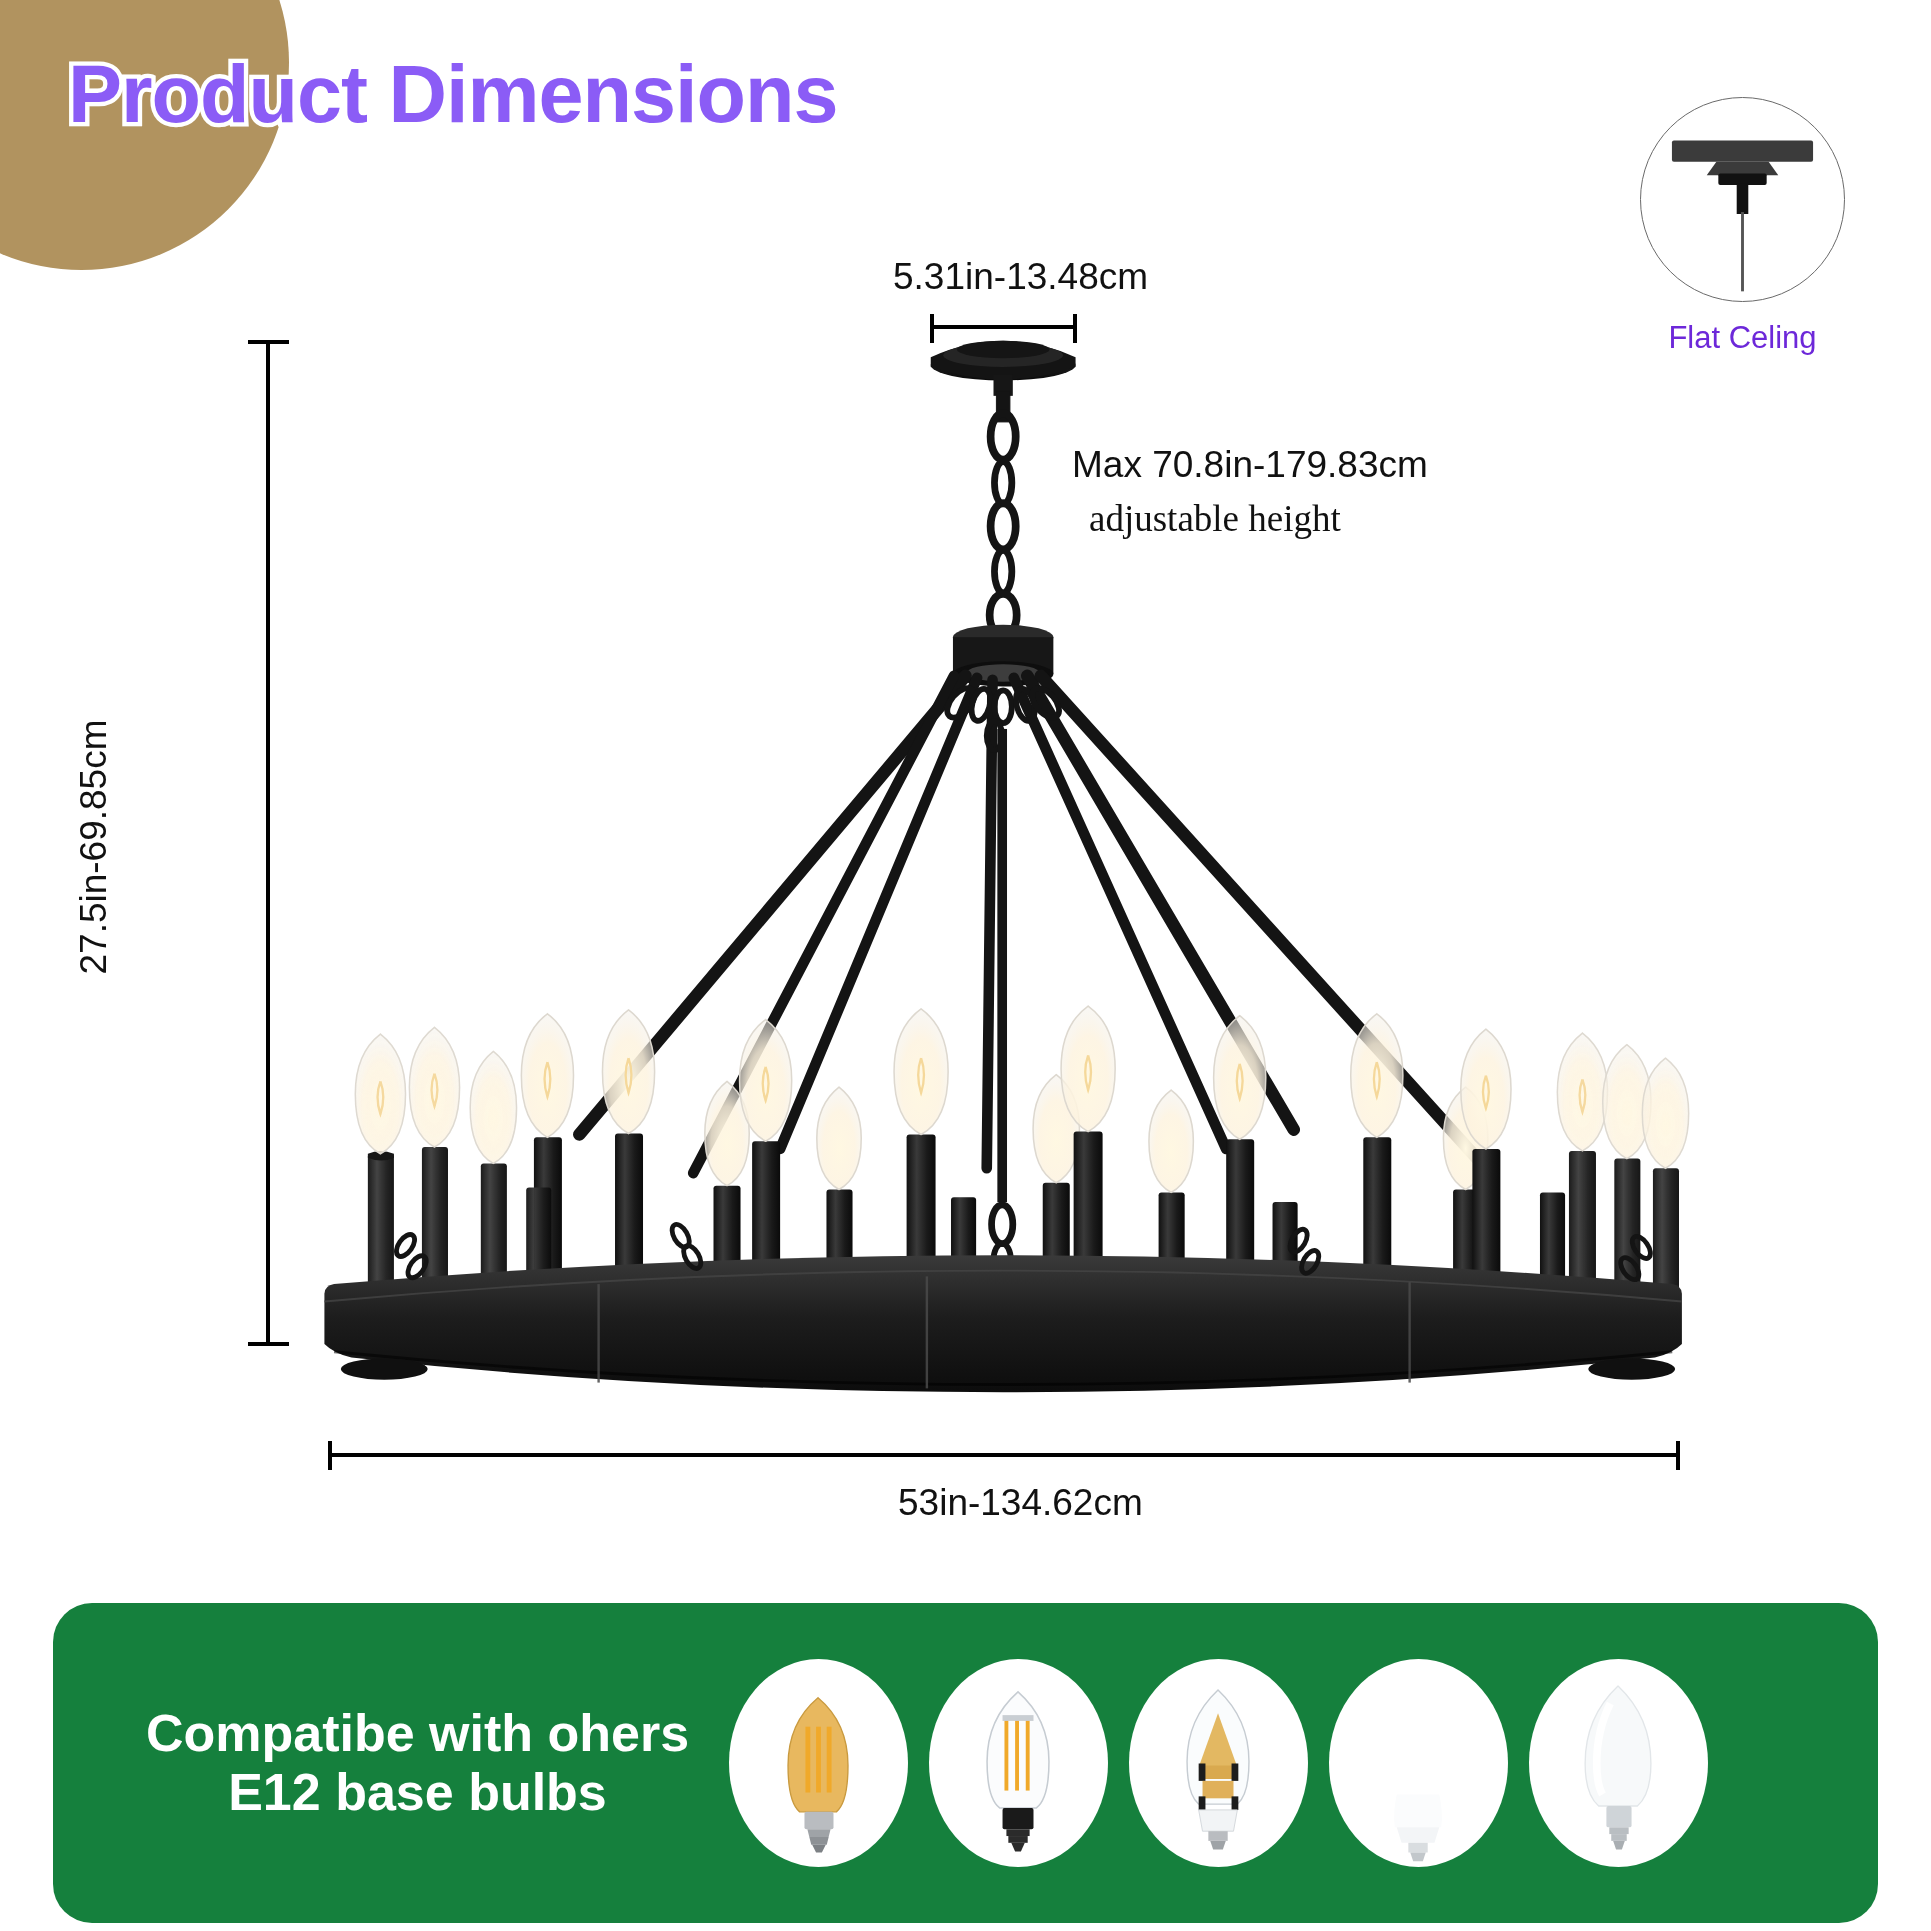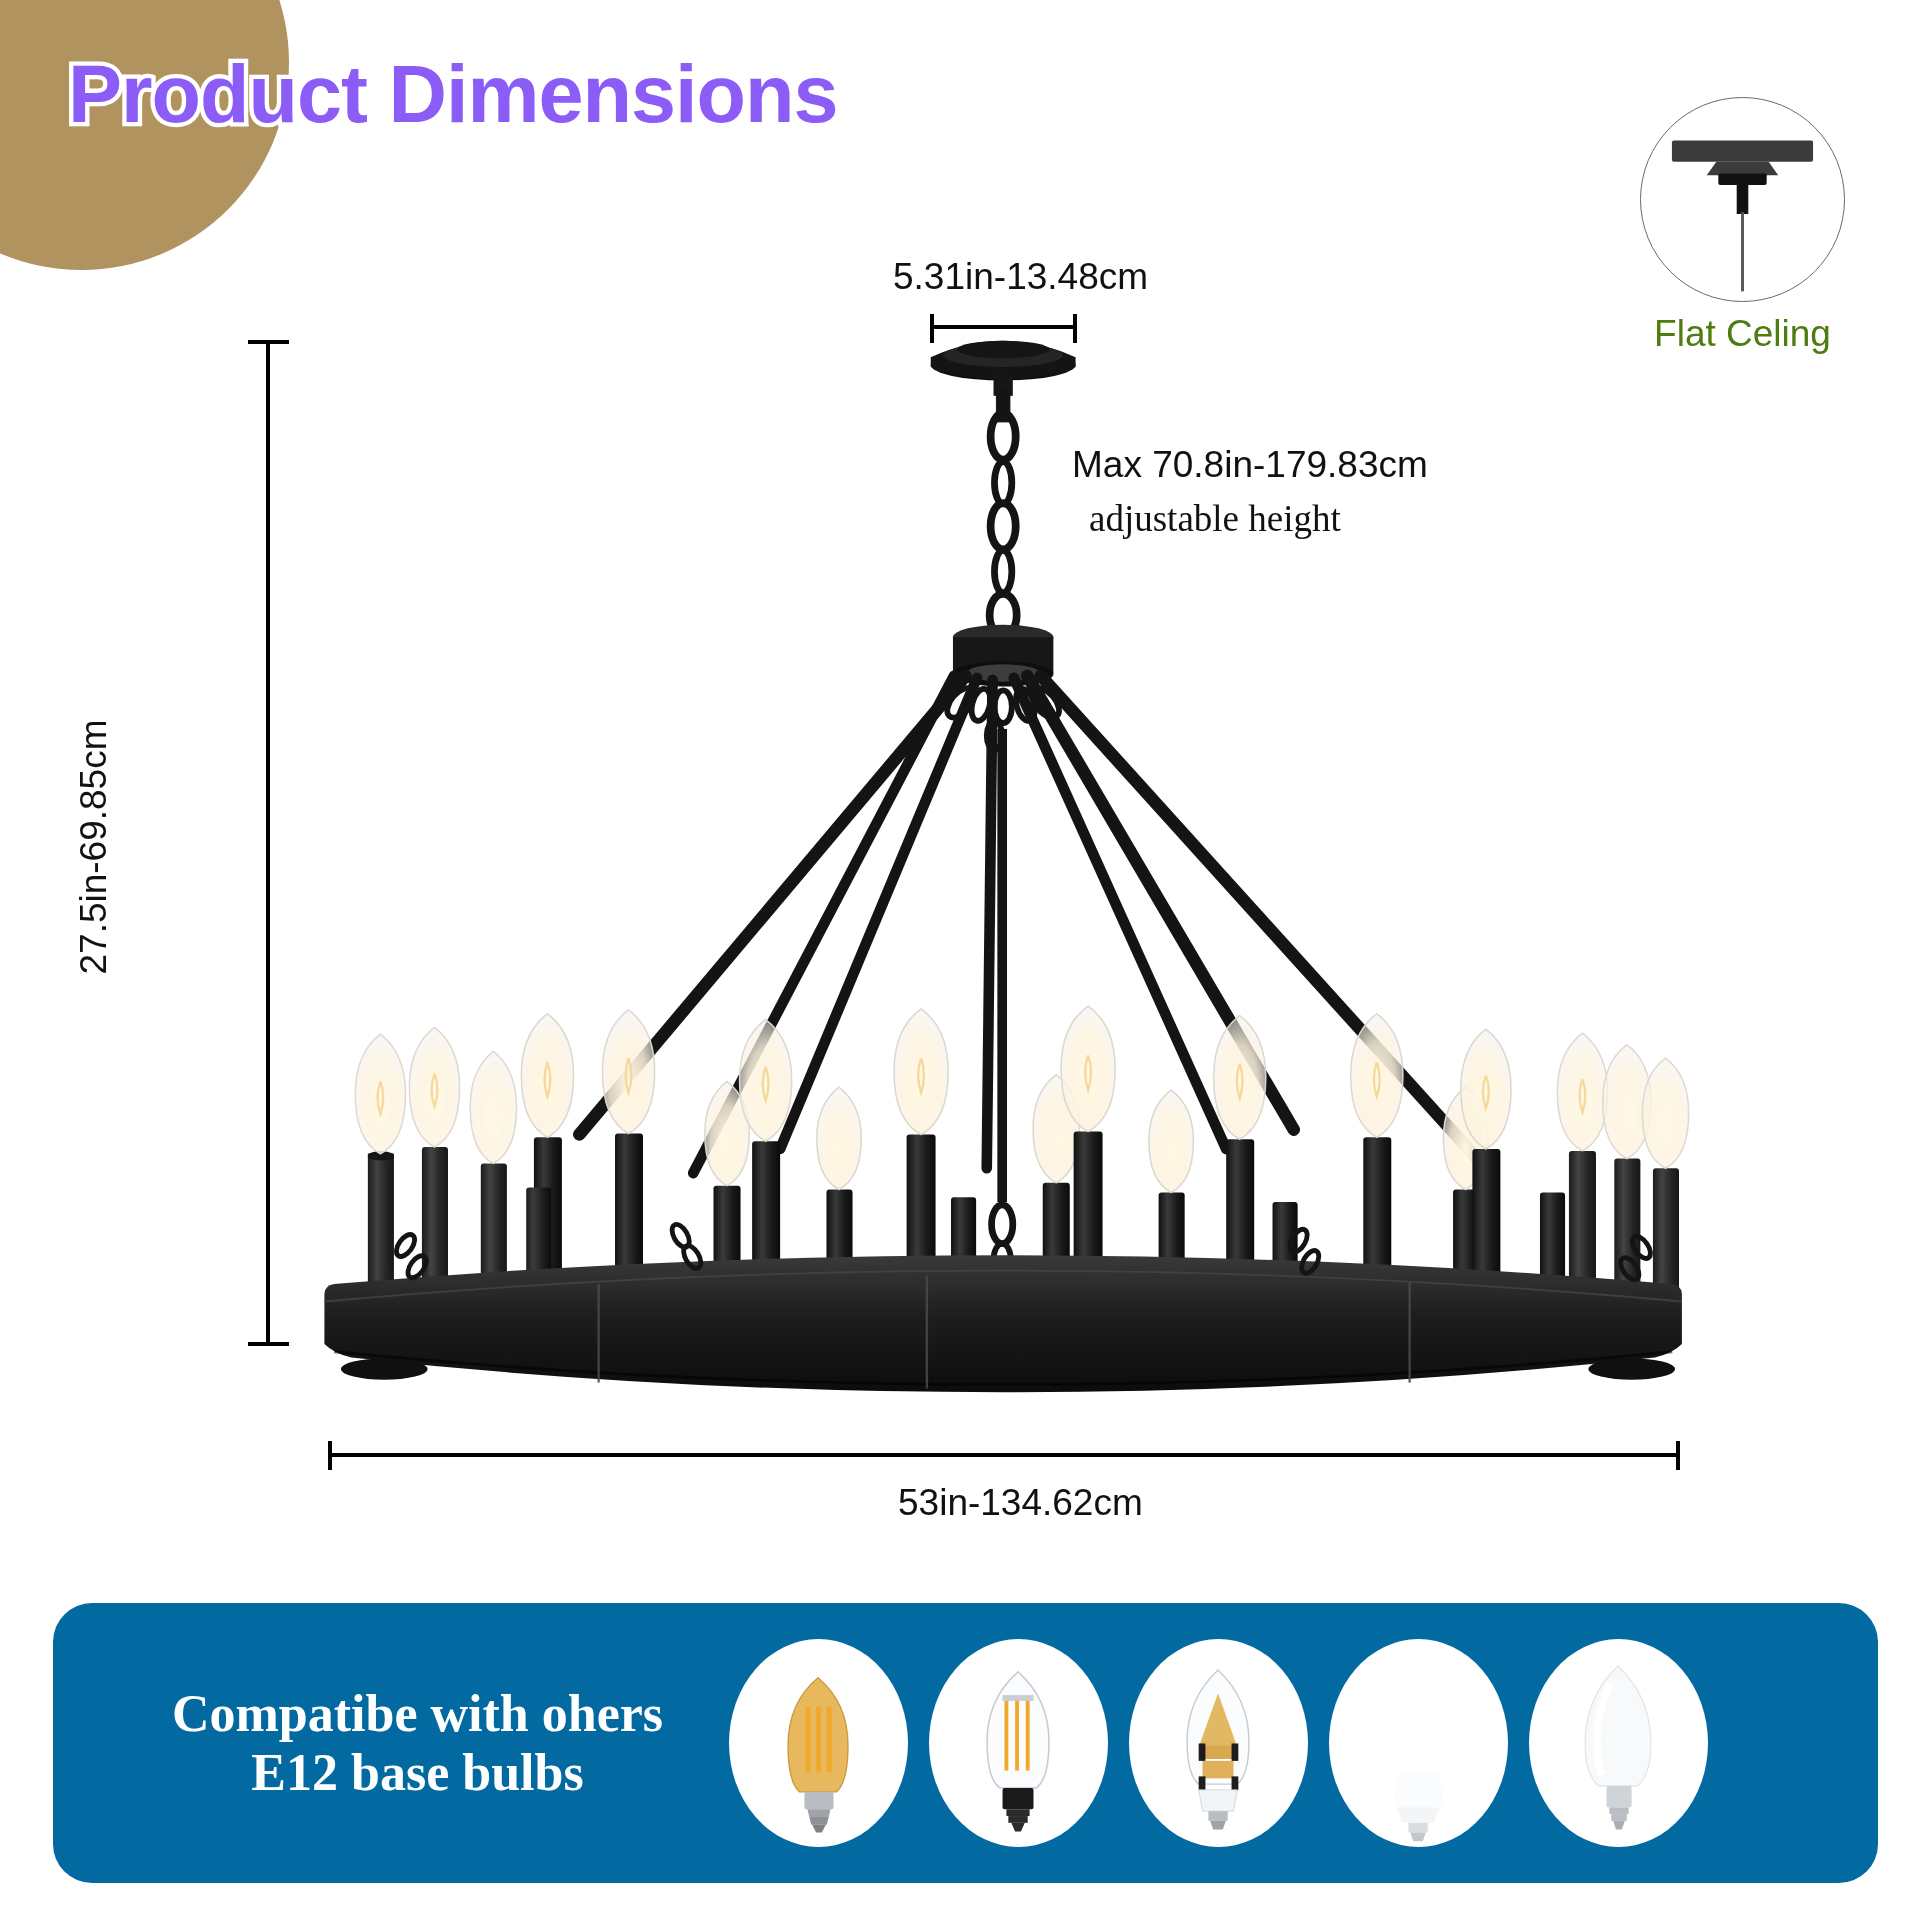--- a/index.html
+++ b/index.html
@@ -51,48 +51,47 @@
     width: 203px;
     height: 203px;
     border-radius: 50%;
     border: 1.4px solid #6a6a6a;
     margin: 0 auto;
     position: relative;
     overflow: hidden;
     background: #ffffff;
   }
   .ceiling-label {
-    margin-top: 11px;
-    font-size: 37px;
-    color: #4d7c0f;
+    margin-top: 18px;
+    font-size: 31px;
+    color: #6d28d9;
     white-space: nowrap;
   }
 
   
   .dim-text { position: absolute; font-size: 37px; color: #111; white-space: nowrap; }
   .dim-line-h { position: absolute; background: #000; height: 3.9px; }
   .dim-line-v { position: absolute; background: #000; width: 3.9px; }
   .tick-v { position: absolute; background: #000; width: 3.9px; height: 29px; }
   .tick-h { position: absolute; background: #000; height: 3.9px; width: 41px; }
 
   
   #chandelier { position: absolute; left: 0; top: 0; width: 1931px; height: 1931px; pointer-events: none; }
 
   
   #bulb-banner {
     position: absolute;
     left: 53px;
     top: 1603px;
     width: 1825px;
-    height: 280px;
-    background: #0369a1;
+    height: 320px;
+    background: #15803d;
     border-radius: 39px;
     display: flex;
     align-items: center;
-    font-family: Liberation Serif, serif;
   }
   #banner-text {
     width: 676px;
     padding-left: 53px;
     color: #ffffff;
     text-align: center;
     box-sizing: border-box;
   }
   .banner-line1, .banner-line2 {
     font-size: 52px;

